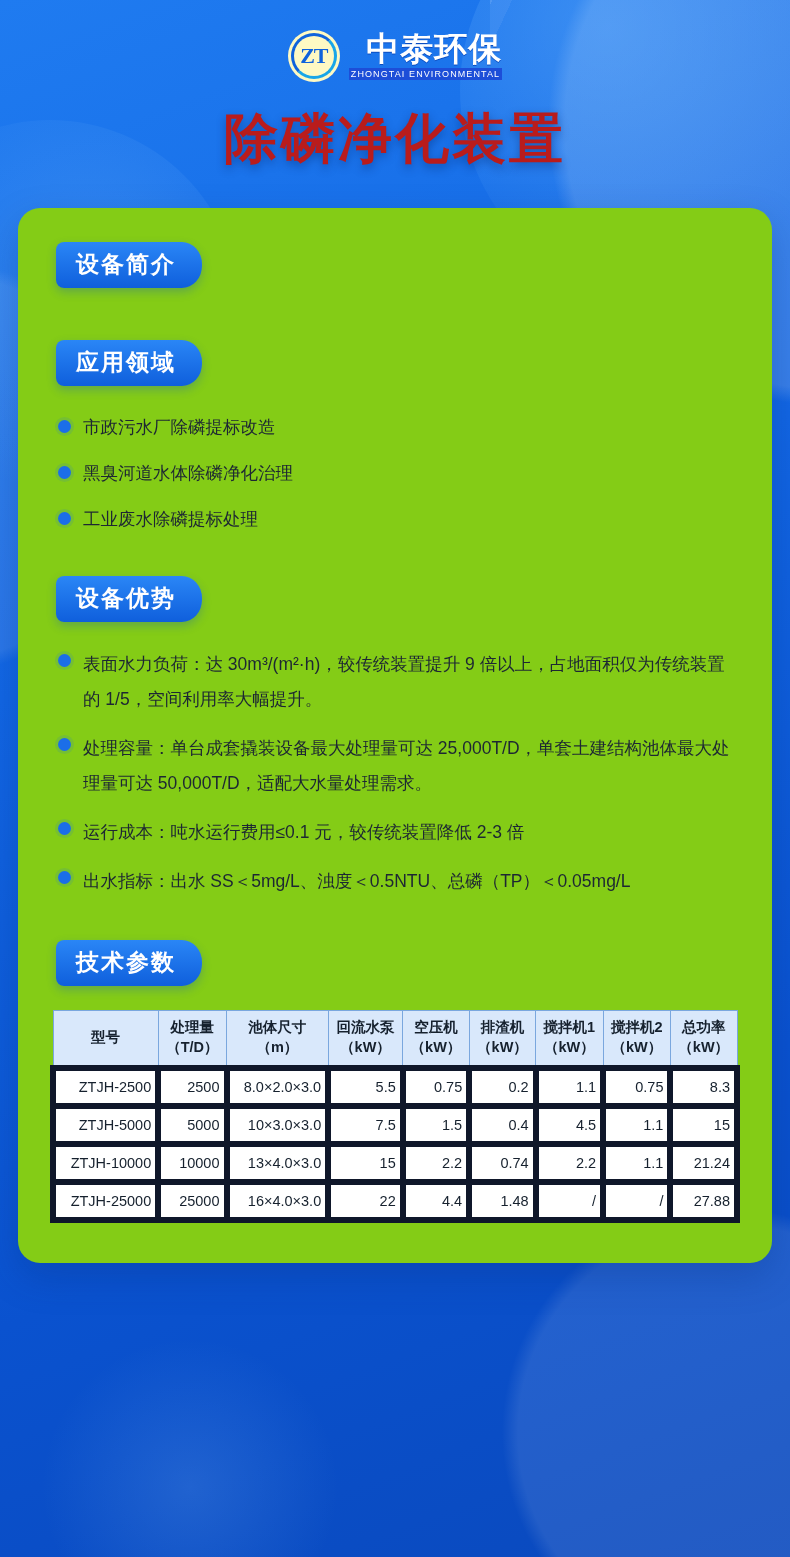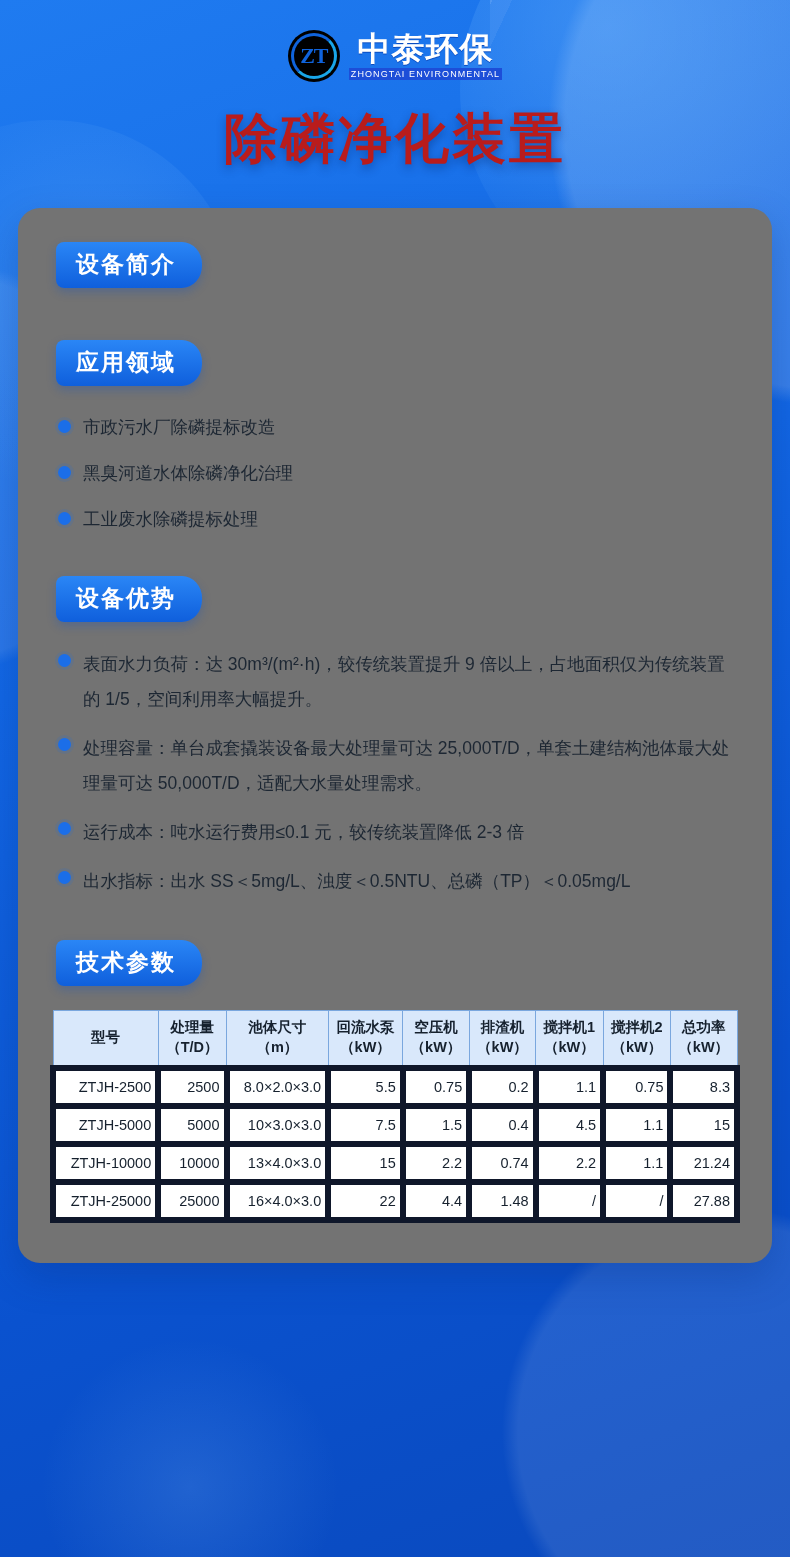--- a/index.html
+++ b/index.html
@@ -51,41 +51,41 @@
   }
   .logo {
     display: inline-flex;
     align-items: center;
     gap: 9px;
     height: 52px;
   }
   .logo-mark {
     width: 52px; height: 52px;
     border-radius: 50%;
-    background: #000000;
+    background: #fef9c3;
     display: flex; align-items: center; justify-content: center;
     position: relative;
     flex: none;
   }
   .logo-mark .ring {
     position: absolute; inset: 3px;
     border-radius: 50%;
     border: 3px solid #0f63dc;
     border-bottom-color: #19a6e8;
     border-right-color: #19a6e8;
   }
   .logo-mark .zt {
     font-family: "Liberation Serif", "DejaVu Serif", serif;
     font-weight: bold;
     font-size: 22px;
     color: #0f63dc;
     line-height: 1;
     letter-spacing: -1px;
   }
-  .logo-text { text-align: center; }
+  .logo-text { text-align: right; }
   .logo-cn {
     font-size: 33px;
     font-weight: bold;
     color: #ffffff;
     line-height: 1.05;
     letter-spacing: 1px;
     text-shadow: 0 1px 0 #0b4dc0;
   }
   .logo-en {
     font-size: 9px;
@@ -102,21 +102,21 @@
     font-weight: bold;
     color: #b91c1c;
     letter-spacing: 3px;
     text-shadow: 0 4px 10px rgba(3,40,110,0.45);
   }
 
   
   .card {
     position: relative;
     margin: 40px 18px 28px;
-    background: #737373;
+    background: #84cc16;
     border-radius: 22px;
     padding: 34px 30px 40px;
     box-shadow: 0 14px 36px rgba(6,48,130,0.28);
   }
 
   
   .sec-title {
     display: inline-block;
     position: relative;
     margin: 0 0 18px 8px;

